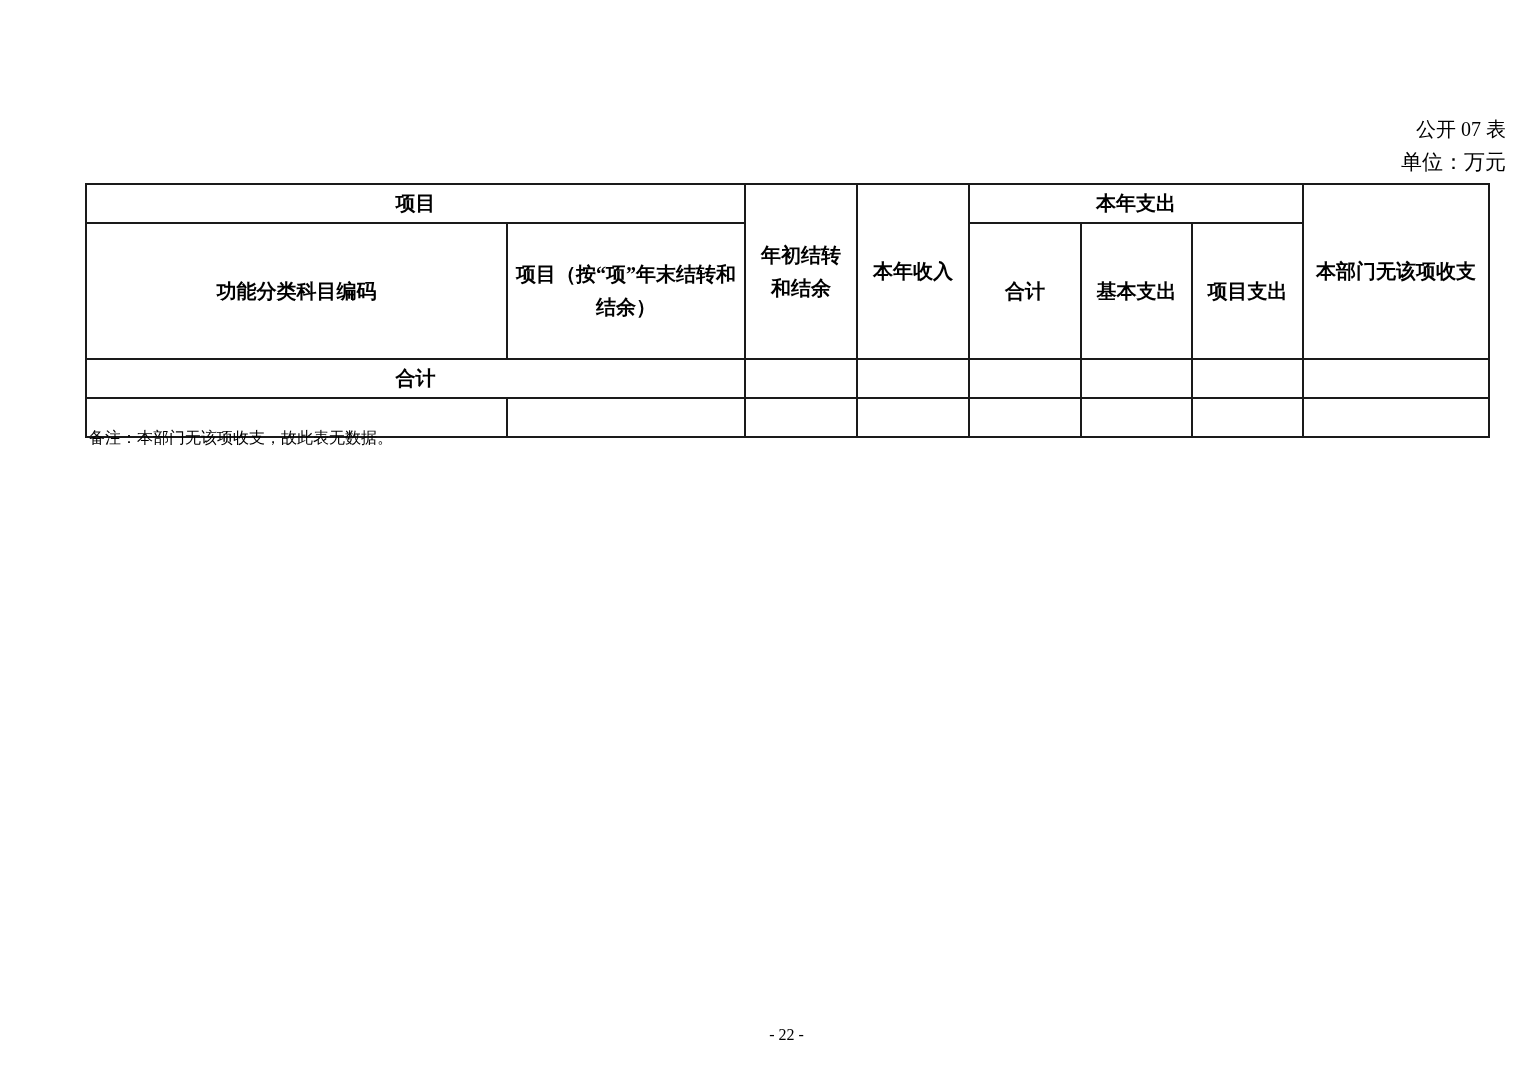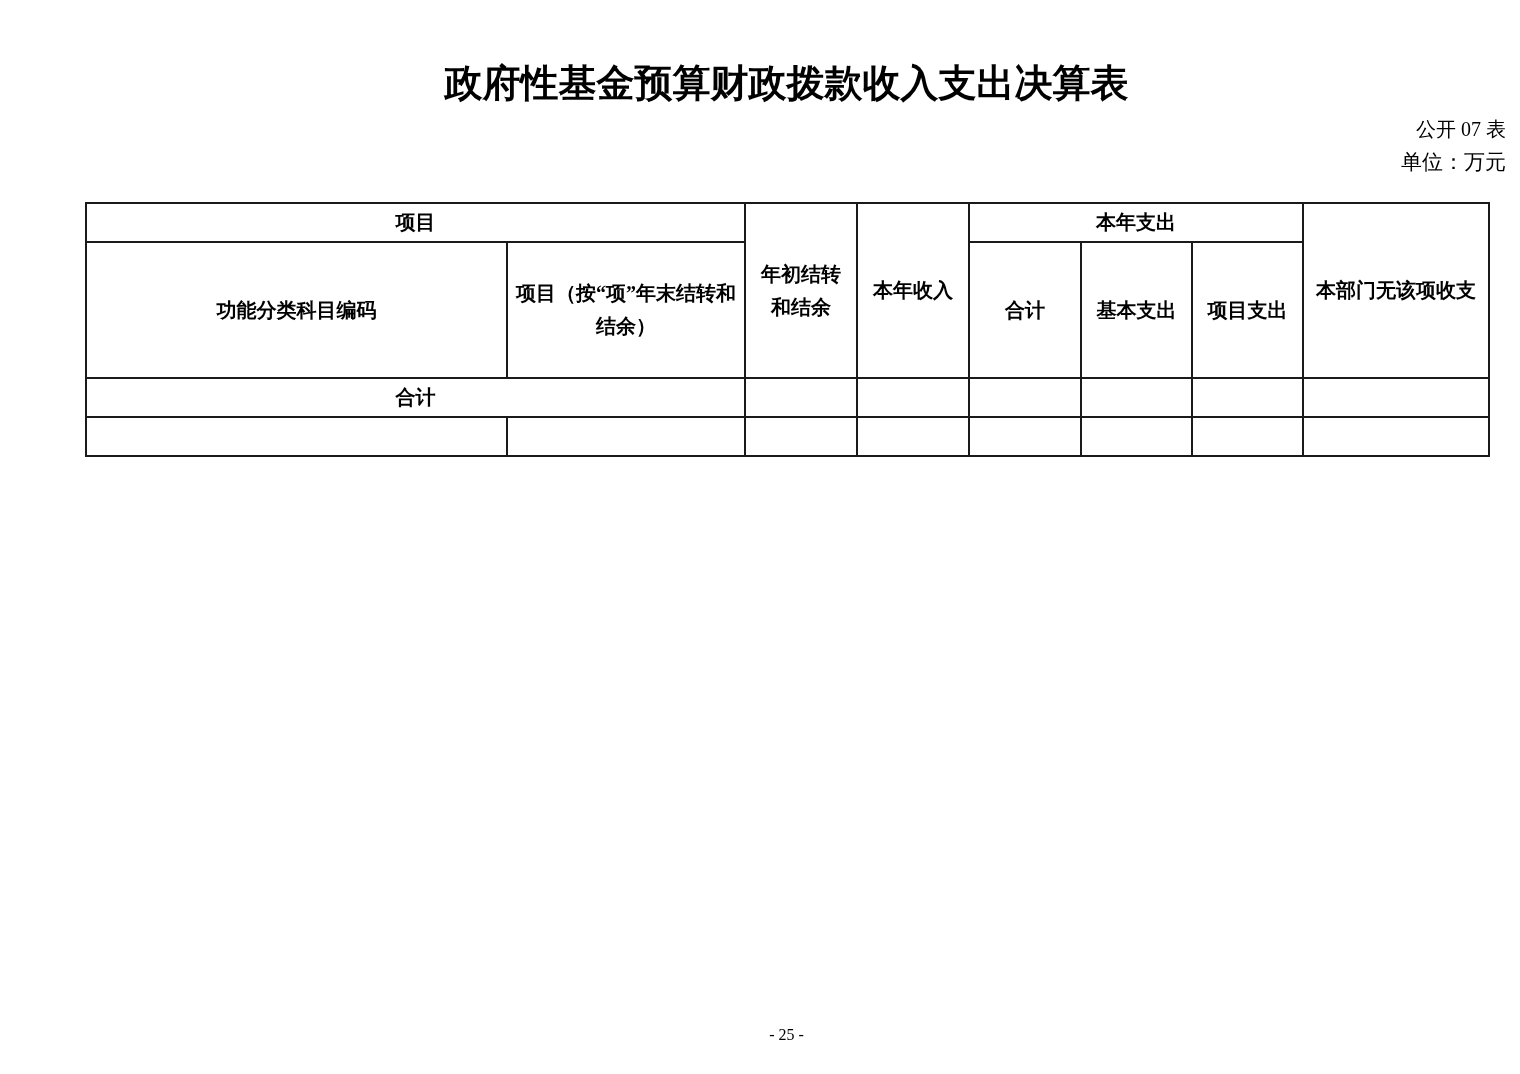--- a/index.html
+++ b/index.html
@@ -64,21 +64,20 @@
     top: 0;
     white-space: nowrap;
   }
   table.budget-table {
     position: absolute;
     top: 183px;
     left: 0;
     width: 1403px;
     border-collapse: collapse;
     table-layout: fixed;
-    margin-top: 19px;
   }
   table.budget-table td {
     border: 2px solid #1a1a1a;
     text-align: center;
     vertical-align: middle;
     font-size: 20px;
     font-weight: bold;
     line-height: 1.65;
     padding: 2px 8px;
     overflow: hidden;
@@ -106,21 +105,20 @@
     font-size: 16px;
     line-height: 22px;
   }
 </style>
 </head>
 <body>
 
 <div class="page">
   <div class="content">
 
-    <h1 class="title">政府性基金预算财政拨款收入支出决算表</h1>
 
     <div class="code-line">公开 07 表</div>
 
     <div class="meta-line">
       <span class="meta-unit">单位：万元</span>
     </div>
 
     <table class="budget-table">
       <colgroup>
         <col style="width:421px">
@@ -162,17 +160,18 @@
           <td></td>
           <td></td>
           <td></td>
           <td></td>
           <td></td>
           <td></td>
         </tr>
       </tbody>
     </table>
 
+    <div class="note">备注：本部门无该项收支，故此表无数据。</div>
 
-    <div class="page-number">- 25 -</div>
+    <div class="page-number">- 22 -</div>
 
   </div>
 </div>
 
 </body></html>

